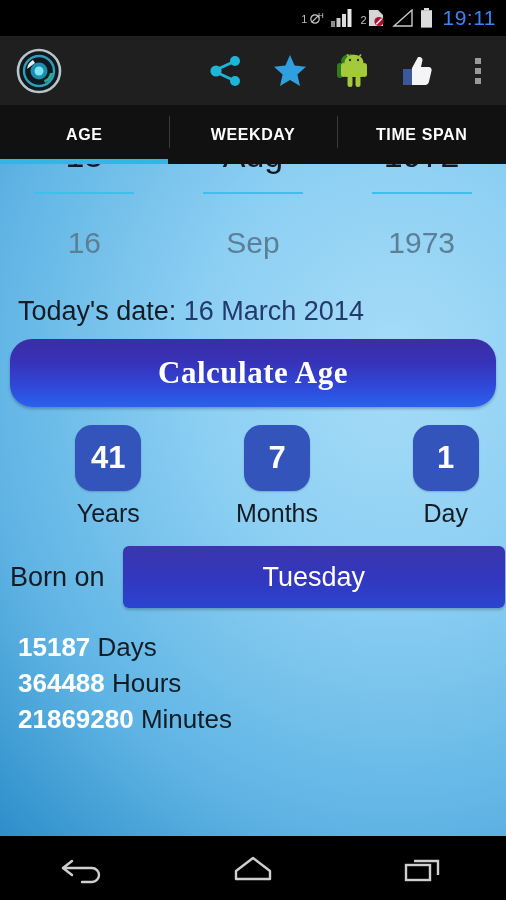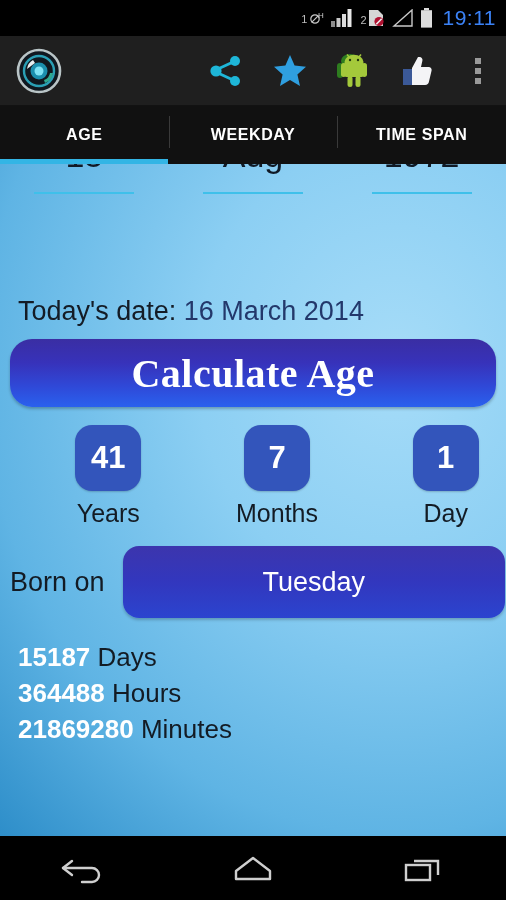--- a/index.html
+++ b/index.html
@@ -88,39 +88,39 @@
   
   .calc-btn {
     margin:12px 10px 0 10px; height:68px; border-radius:22px;
     background:linear-gradient(180deg,#3a2ea3 0%, #3732ba 35%, #2f49d8 70%, #2a61ee 100%);
     display:flex; align-items:center; justify-content:center;
     box-shadow:0 2px 3px rgba(0,0,0,.25);
     border:none; width:calc(100% - 20px);
   }
   .calc-btn span {
     color:#fff; font-family:"Liberation Serif", serif; font-weight:bold;
-    font-size:40px; letter-spacing:.5px;
+    font-size:31px; letter-spacing:.5px;
   }
 
   
   .badges { display:flex; margin-top:18px; }
   .badge-cell { flex:1; display:flex; flex-direction:column; align-items:center;padding-left:48px; }
   .badge {
     width:66px; height:66px; border-radius:17px; background:#3355bb;
     display:flex; align-items:center; justify-content:center;
     box-shadow:0 1px 2px rgba(0,0,0,.2);
   }
   .badge b { color:#fff; font-size:31px; font-weight:bold; }
   .badge-label { margin-top:8px; font-size:25px; color:#131b24; }
 
   
   .bornrow { display:flex; align-items:center; margin-top:18px; padding-left:10px; }
   .bornlabel { font-size:27px; color:#131b24; white-space:nowrap; }
   .bornpill {
-    margin-left:18px; flex:1; margin-right:1px; height:72px; border-radius:16px;
+    margin-left:18px; flex:1; margin-right:1px; height:62px; border-radius:6px;
     background:linear-gradient(180deg,#3c35ad 0%, #3237be 50%, #2b44cf 100%);
     display:flex; align-items:center; justify-content:center;
     box-shadow:0 2px 3px rgba(0,0,0,.22);
   }
   .bornpill span { color:#fff; font-size:27px; }
 
   
   .totals-wrap { display:flex; margin-top:24px; padding:0 18px; align-items:flex-start;justify-content:flex-end; }
   .totals { flex:1; }
   .total-line { font-size:26px; color:#131b24; margin-bottom:5px; white-space:nowrap; }
@@ -263,20 +263,25 @@
       <div class="picker-row row-selected">
         <div class="col">15</div>
         <div class="col">Aug</div>
         <div class="col">1972</div>
       </div>
       <div class="picker-lines">
         <span></span>
         <span></span>
         <span></span>
       </div>
+      <div class="picker-row row-next">
+        <div class="col">16</div>
+        <div class="col">Sep</div>
+        <div class="col">1973</div>
+      </div>
     </div>
 
     <div class="today">
       <span>Today's date:</span>
       <span class="val">16 March 2014</span>
     </div>
 
     <div class="calc-btn">
       <span>Calculate Age</span>
     </div>

